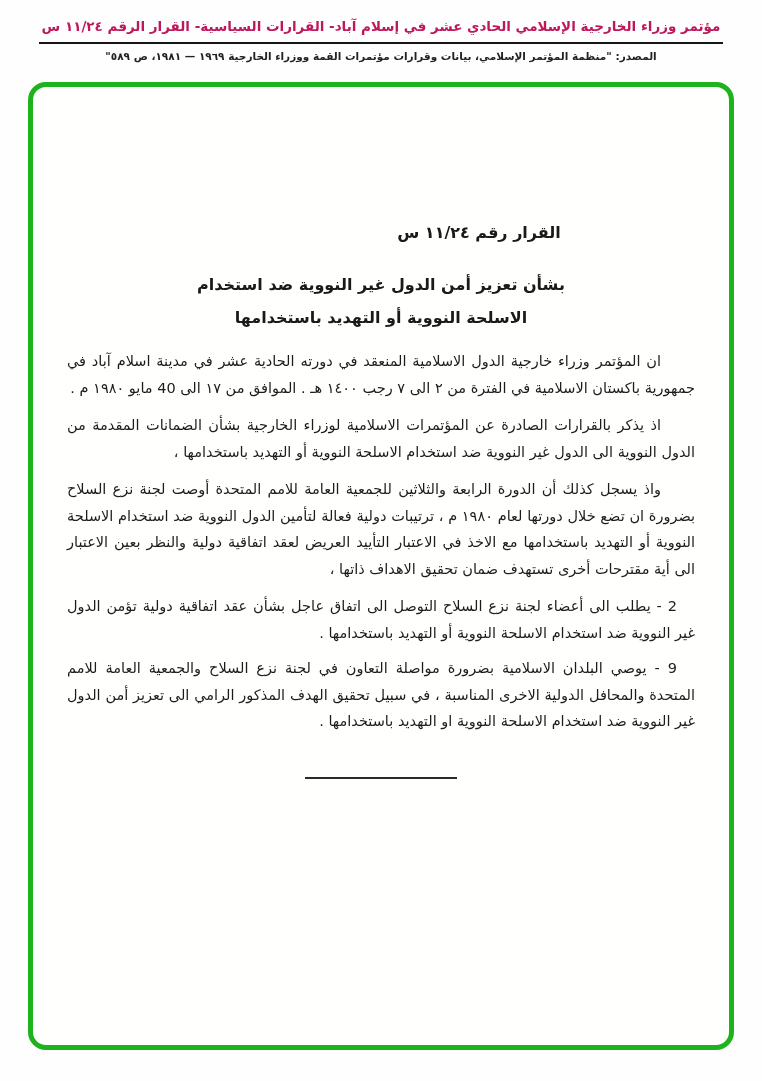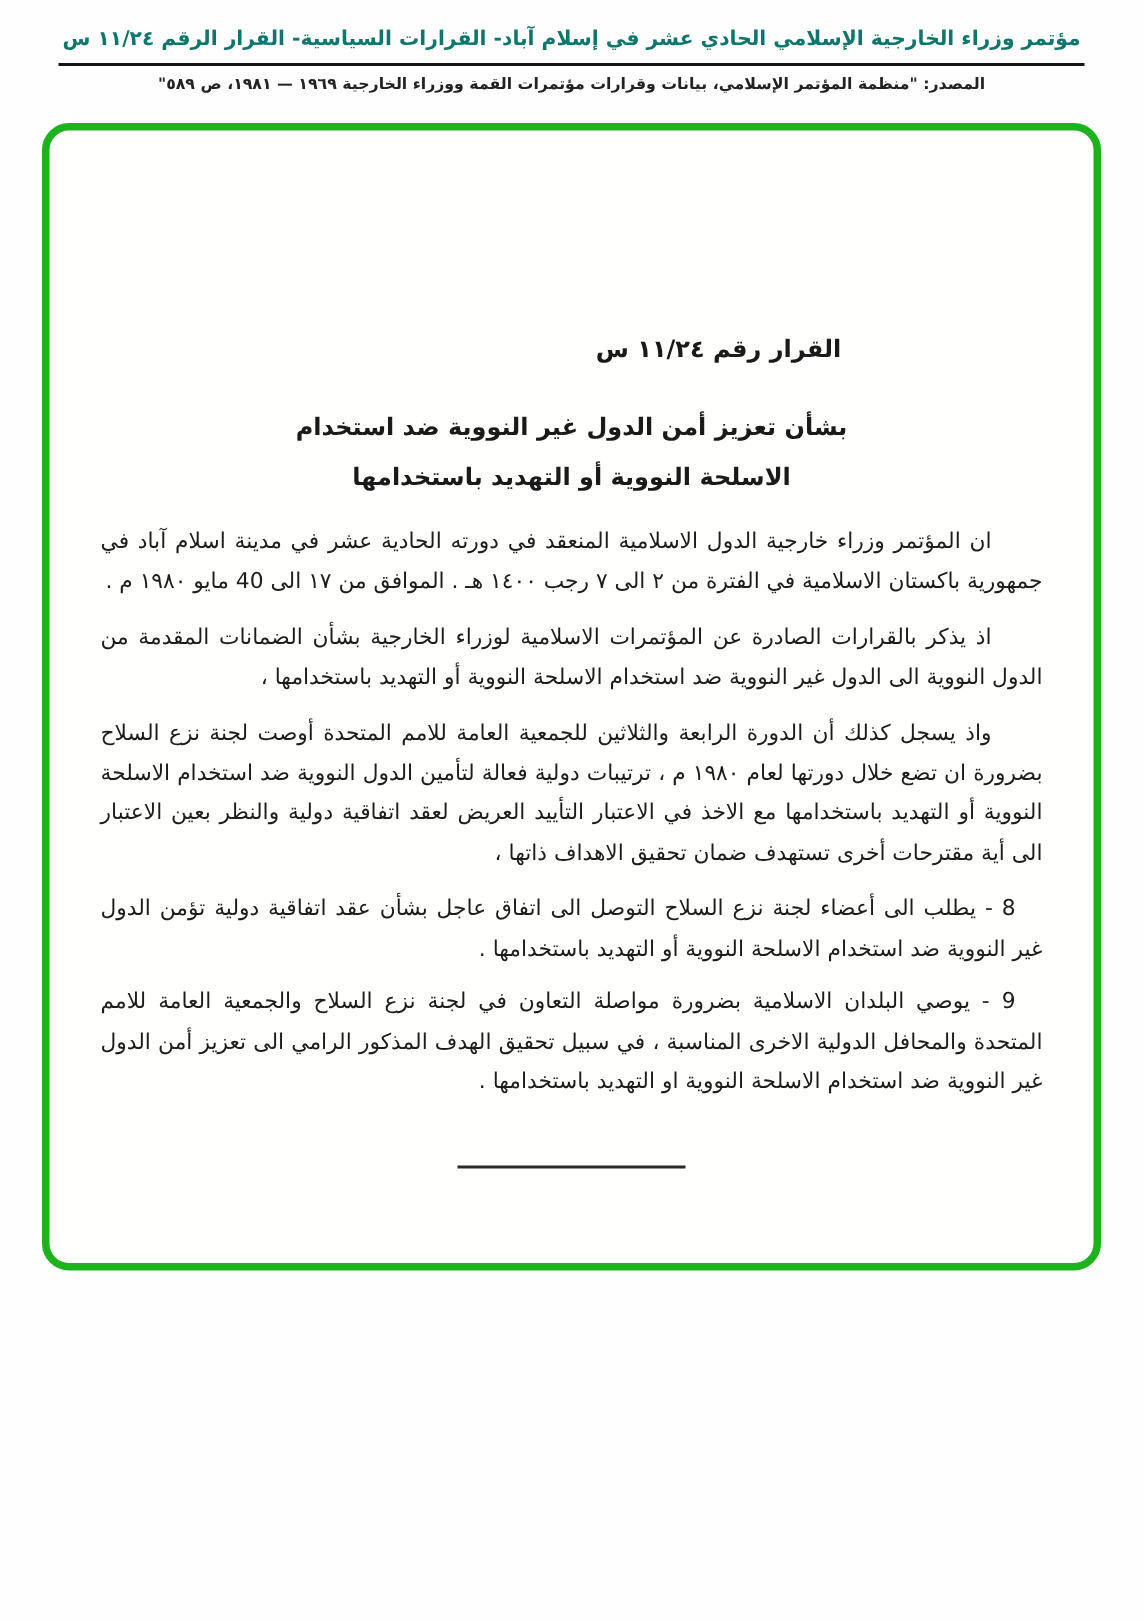--- a/index.html
+++ b/index.html
@@ -17,42 +17,42 @@
   
   .page-header {
     direction: rtl;
     text-align: center;
     padding-top: 15px;
   }
   .header-citation {
     font-weight: bold;
     font-size: 13.5px;
     line-height: 22px;
-    color: #0f766e;
+    color: #be185d;
   }
   .header-rule {
     width: 684px;
     height: 2px;
     background: #151515;
     margin: 5px auto 4px auto;
   }
   .header-source {
     font-weight: bold;
     font-size: 10.5px;
     line-height: 16px;
     color: #222;
   }
 
   
   .doc-frame {
     position: absolute;
     left: 28px;
     top: 82px;
     width: 706px;
-    height: 765px;
+    height: 968px;
     border: 5px solid var(--border-green, #1db31d);
     border-radius: 18px;
     background: #fffffe;
   }
 
   .doc-content {
     direction: rtl;
     padding: 136px 34px 0 34px;
   }
 
@@ -118,20 +118,20 @@
     </div>
 
     <p class="para">ان المؤتمر وزراء خارجية الدول الاسلامية المنعقد في دورته الحادية عشر في مدينة اسلام آباد في جمهورية باكستان الاسلامية في الفترة من ٢ الى ٧ رجب ١٤٠٠ هـ . الموافق من ١٧ الى 40 مايو ١٩٨٠ م .</p>
 
     <p class="para">اذ يذكر بالقرارات الصادرة عن المؤتمرات الاسلامية لوزراء الخارجية بشأن الضمانات المقدمة من الدول النووية الى الدول غير النووية ضد استخدام الاسلحة النووية أو التهديد باستخدامها ،</p>
 
 
 
     <p class="para">واذ يسجل كذلك أن الدورة الرابعة والثلاثين للجمعية العامة للامم المتحدة أوصت لجنة نزع السلاح بضرورة ان تضع خلال دورتها لعام ١٩٨٠ م ، ترتيبات دولية فعالة لتأمين الدول النووية ضد استخدام الاسلحة النووية أو التهديد باستخدامها مع الاخذ في الاعتبار التأييد العريض لعقد اتفاقية دولية والنظر بعين الاعتبار الى أية مقترحات أخرى تستهدف ضمان تحقيق الاهداف ذاتها ،</p>
 
-    <p class="numbered-item">8 - يطلب الى أعضاء لجنة نزع السلاح التوصل الى اتفاق عاجل بشأن عقد اتفاقية دولية تؤمن الدول غير النووية ضد استخدام الاسلحة النووية أو التهديد باستخدامها .</p>
+    <p class="numbered-item">2 - يطلب الى أعضاء لجنة نزع السلاح التوصل الى اتفاق عاجل بشأن عقد اتفاقية دولية تؤمن الدول غير النووية ضد استخدام الاسلحة النووية أو التهديد باستخدامها .</p>
 
     <p class="numbered-item">9 - يوصي البلدان الاسلامية بضرورة مواصلة التعاون في لجنة نزع السلاح والجمعية العامة للامم المتحدة والمحافل الدولية الاخرى المناسبة ، في سبيل تحقيق الهدف المذكور الرامي الى تعزيز أمن الدول غير النووية ضد استخدام الاسلحة النووية او التهديد باستخدامها .</p>
 
     <div class="closing-rule"></div>
 
   </div>
 </div>
 
 </body></html>

